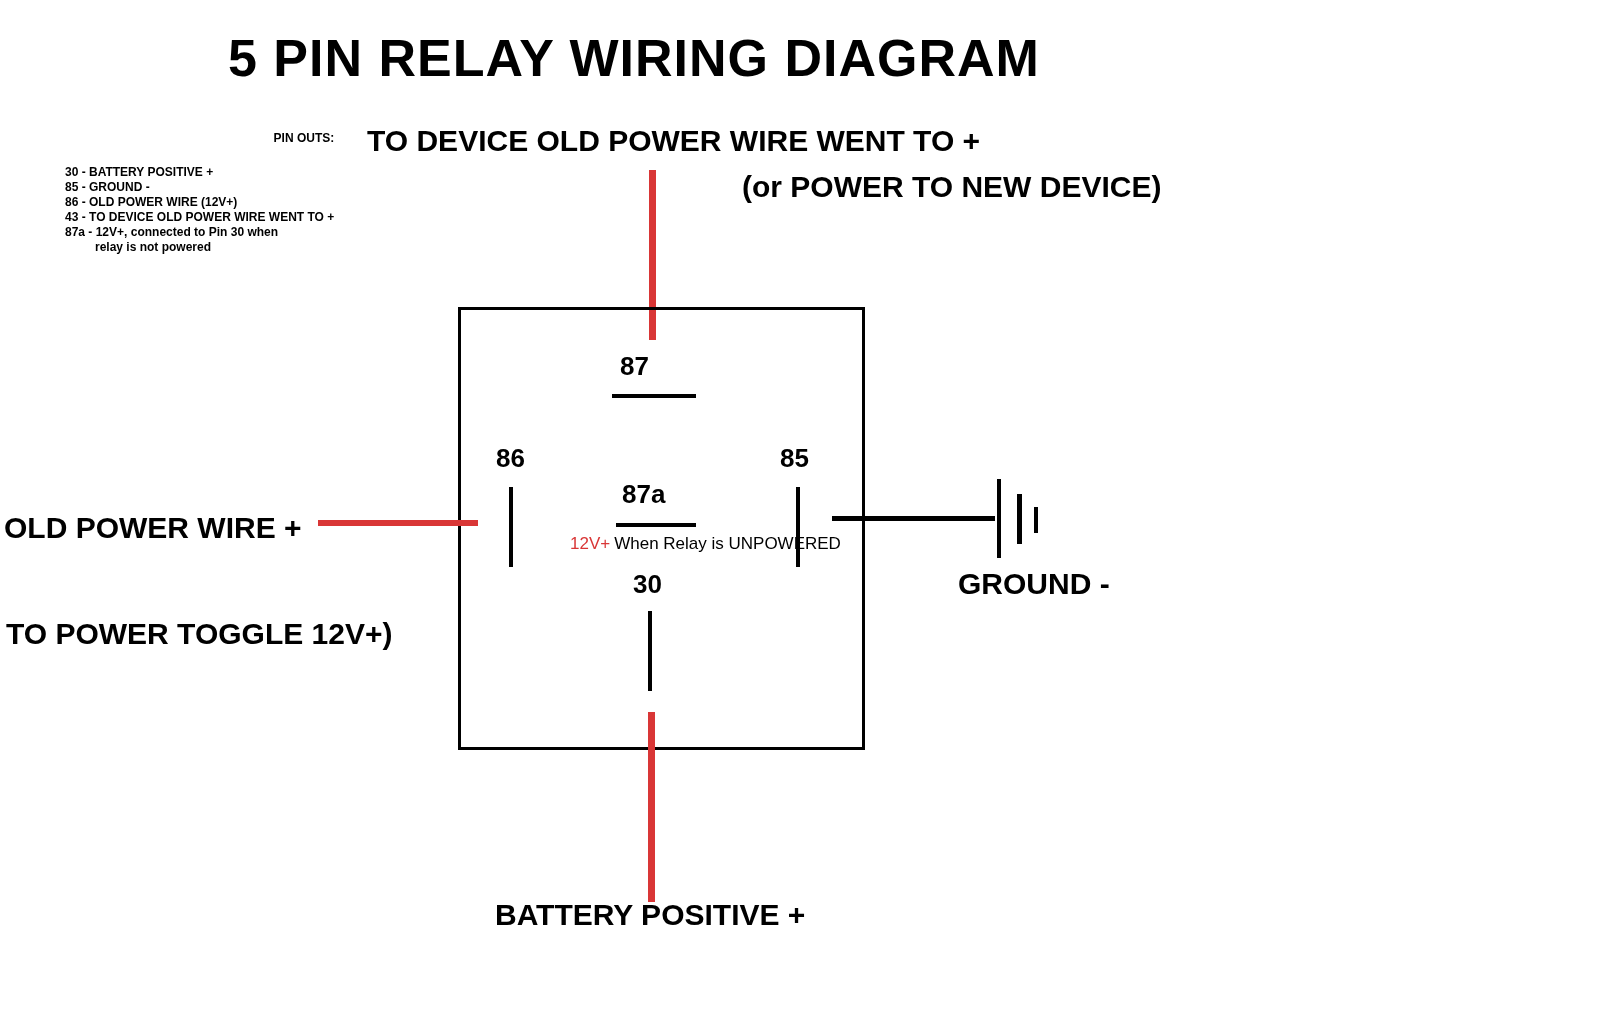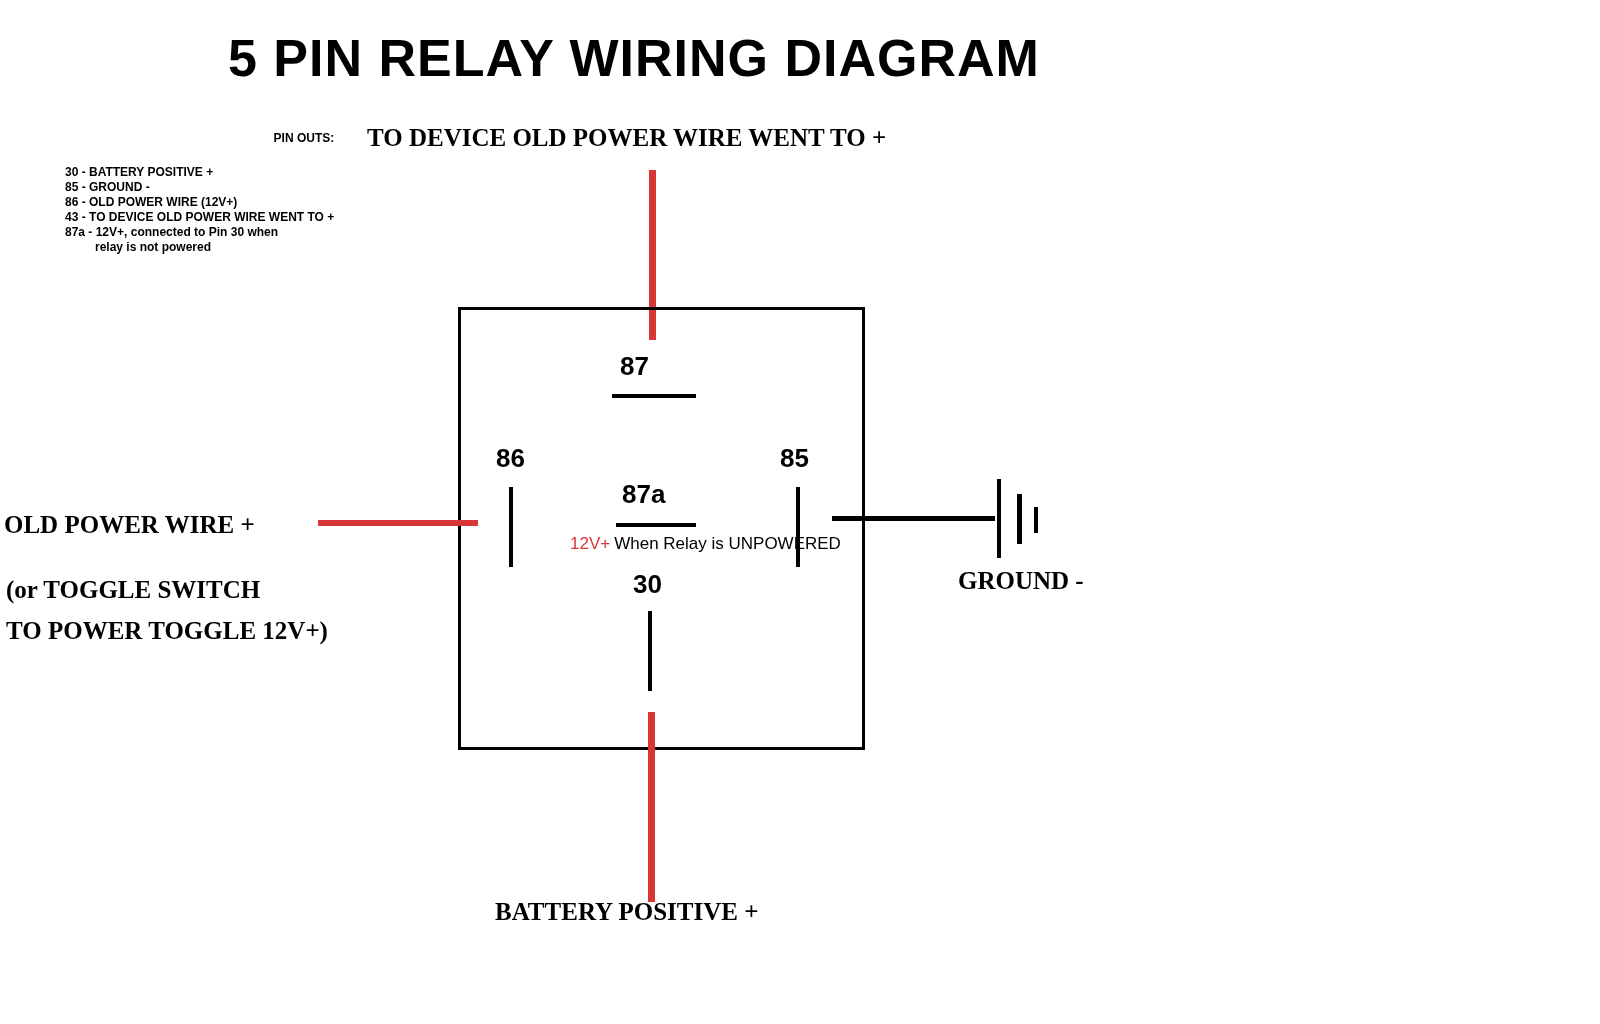--- a/index.html
+++ b/index.html
@@ -26,24 +26,23 @@
   }
   .pinouts{
     font-size:12px;
     font-weight:bold;
     line-height:15px;
     white-space:nowrap;
   }
   .pinouts .heading{margin-bottom:19px;text-align:right;}
   .pinouts .indent{padding-left:30px;}
   .label-lg{
-    font-size:25px;
+    font-size:30px;
     font-weight:bold;
     white-space:nowrap;
-    font-family:Liberation Serif, serif;
   }
   .pin-label{
     font-size:26px;
     font-weight:bold;
     white-space:nowrap;
   }
   .relay-box{
     border:3px solid var(--line);
     background:transparent;
   }
@@ -68,20 +67,21 @@
     <div class="heading">PIN OUTS:</div>
     <div>30 - BATTERY POSITIVE +</div>
     <div>85 - GROUND -</div>
     <div>86 - OLD POWER WIRE  (12V+)</div>
     <div>43 - TO DEVICE OLD POWER WIRE WENT TO +</div>
     <div>87a - 12V+, connected to Pin 30 when</div>
     <div class="indent">relay is not powered</div>
   </div>
 
   <div class="abs label-lg" style="left:367px; top:124px;">TO DEVICE OLD POWER WIRE WENT TO +</div>
+  <div class="abs label-lg" style="left:742px; top:170px;">(or POWER TO NEW DEVICE)</div>
 
   <div class="abs wire-red" style="left:649px; top:170px; width:7px; height:170px;"></div>
 
   <div class="abs relay-box" style="left:458px; top:307px; width:401px; height:437px;"></div>
 
   <div class="abs pin-label" style="left:620px; top:351px;">87</div>
   <div class="abs wire-black" style="left:612px; top:394px; width:84px; height:4px;"></div>
 
   <div class="abs pin-label" style="left:496px; top:443px;">86</div>
   <div class="abs wire-black" style="left:509px; top:487px; width:4px; height:80px;"></div>
@@ -95,21 +95,20 @@
   <div class="abs note" style="left:570px; top:534px;">
     <span class="red">12V+</span><span class="black">When Relay is UNPOWERED</span>
   </div>
 
   <div class="abs pin-label" style="left:633px; top:569px;text-align:center;">30</div>
   <div class="abs wire-black" style="left:648px; top:611px; width:4px; height:80px;"></div>
 
   <div class="abs wire-red" style="left:318px; top:520px; width:160px; height:6px;"></div>
 
   <div class="abs label-lg" style="left:4px; top:511px;">OLD POWER WIRE +</div>
-  <div class="abs label-lg" style="left:6px; top:576px;">(or TOGGLE SWITCH</div>
   <div class="abs label-lg" style="left:6px; top:617px;">TO POWER TOGGLE 12V+)</div>
 
   <div class="abs wire-black" style="left:832px; top:516px; width:163px; height:5px;"></div>
 
   <div class="abs wire-black" style="left:997px; top:479px; width:4px; height:79px;"></div>
   <div class="abs wire-black" style="left:1017px; top:494px; width:5px; height:50px;"></div>
   <div class="abs wire-black" style="left:1034px; top:507px; width:4px; height:26px;"></div>
 
   <div class="abs label-lg" style="left:958px; top:567px;">GROUND -</div>
 

